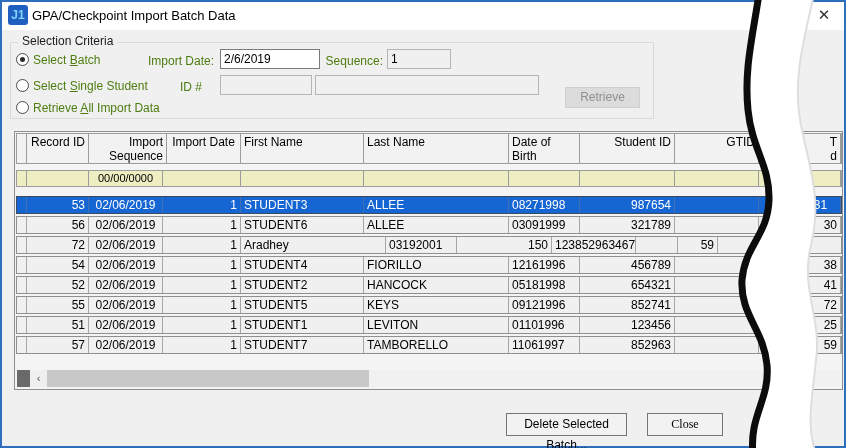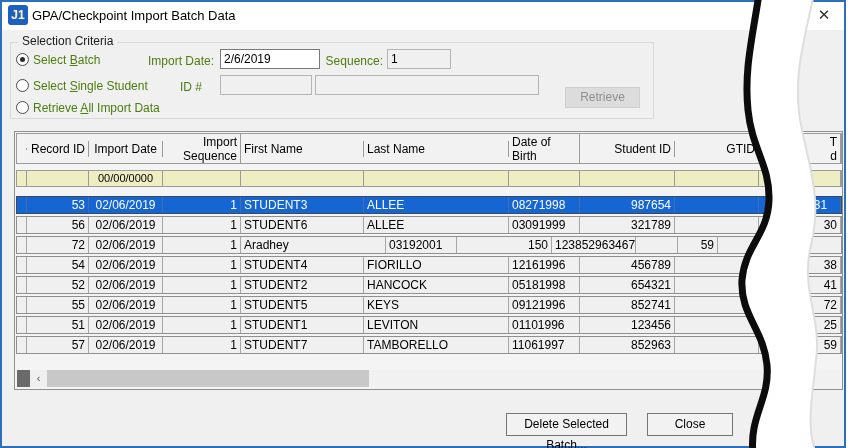--- a/index.html
+++ b/index.html
@@ -3,21 +3,21 @@
 <meta charset="utf-8">
 <style>
   html,body{margin:0;padding:0;background:#ffffff;}
   *{box-sizing:border-box;font-family:"Liberation Sans",sans-serif;}
   .canvas{position:relative;width:850px;height:448px;background:#fff;overflow:hidden;}
   .window{position:absolute;left:0;top:0;width:846px;height:448px;
           border:2px solid #2d6fbd;background:#f0f0f0;}
   
   .titlebar{position:absolute;left:0;top:0;width:100%;height:28px;background:#ffffff;}
   .appicon{position:absolute;left:6px;top:3px;width:20px;height:20px;background:#1e5fbf;
-           border-radius:3px;color:#fef9c3;font-weight:bold;font-size:12px;line-height:20px;
+           border-radius:3px;color:#7dd3fc;font-weight:bold;font-size:12px;line-height:20px;
            text-align:center;}
   .title{position:absolute;left:30px;top:6px;font-size:13px;color:#000;white-space:nowrap;}
   .closex{position:absolute;left:812px;top:4px;width:24px;height:22px;text-align:center;
           font-size:15px;line-height:22px;color:#333;cursor:default;}
   
   .groupbox{position:absolute;left:8px;top:40px;width:644px;height:77px;
             border:1px solid #d9d9d9;}
   .legend{position:absolute;left:16px;top:32px;font-size:12px;color:#1b1b1b;
           background:#f0f0f0;padding:0 4px;}
   .lbl{position:absolute;font-size:12px;color:#4d7c0f;white-space:nowrap;}
@@ -29,21 +29,21 @@
   .field{position:absolute;height:20px;font-size:12px;padding:2px 3px;white-space:nowrap;}
   .field.enabled{background:#fff;border:1px solid #7a7a7a;color:#000;}
   .field.disabled{background:#f0f0f0;border:1px solid #b5b5b5;color:#000;}
   .btn{position:absolute;font-size:12px;text-align:center;cursor:default;}
   .btn.gray{background:#dcdcdc;border:1px solid #cfcfcf;color:#8f8f8f;}
   .btn.normal{background:#f2f2f2;border:1px solid #757575;color:#000;}
   
   .gridpanel{position:absolute;left:12px;top:129px;width:829px;height:259px;
              border:1px solid #8f8f8f;background:#f4f4f4;overflow:hidden;}
   .ghead{position:absolute;left:1px;top:1px;display:flex;border:1px solid #9b9b9b;
-         background:#f2f2f2;height:31px;align-items:center;}
+         background:#f2f2f2;height:31px;}
   .hcell{border-right:1px solid #9b9b9b;padding:1px 3px;font-size:12px;color:#000;
          white-space:pre-line;overflow:hidden;line-height:14px;}
   .gfilter{position:absolute;left:1px;top:38px;display:flex;border:1px solid #9b9b9b;
            height:17px;background:#eeeec2;}
   .fcell{border-right:1px solid #9b9b9b;font-size:11px;line-height:15px;color:#000;
          background:#eeeec2;text-align:center;overflow:hidden;}
   .growz{position:absolute;left:1px;top:64px;}
   .grow{display:flex;height:18px;border:1px solid #8f8f8f;background:#f0f0f0;
         margin-bottom:2px;}
   .grow.selected{background:#1565d2;border-color:#3c4a5e;}
@@ -94,23 +94,23 @@
 
     <span class="radio" id="radio2" style="left:14px;top:99px;"></span>
     <span class="lbl" style="left:31px;top:99px;"><span>Retrieve </span><span class="mn">A</span><span>ll Import Data</span></span>
 
     <div class="btn gray" style="left:563px;top:85px;width:75px;height:21px;line-height:19px;">Retrieve</div>
 
     <div class="gridpanel">
       <div class="ghead" id="ghead">
           <div class="hcell" style="width: 10px; flex: 0 0 10px; text-align: left;"></div>
           <div class="hcell" style="width: 62px; flex: 0 0 62px; text-align: right;">Record ID</div>
-          <div class="hcell" style="width: 74px; flex: 0 0 74px; text-align: center;">Import Date</div>
           <div class="hcell" style="width: 78px; flex: 0 0 78px; text-align: right;">Import
 Sequence</div>
+          <div class="hcell" style="width: 74px; flex: 0 0 74px; text-align: center;">Import Date</div>
           <div class="hcell" style="width: 123px; flex: 0 0 123px; text-align: left;">First Name</div>
           <div class="hcell" style="width: 145px; flex: 0 0 145px; text-align: left;">Last Name</div>
           <div class="hcell" style="width: 71px; flex: 0 0 71px; text-align: left;">Date of Birth</div>
           <div class="hcell" style="width: 95px; flex: 0 0 95px; text-align: right;">Student ID</div>
           <div class="hcell" style="width: 84px; flex: 0 0 84px; text-align: right;">GTID</div>
           <div class="hcell" style="width: 42px; flex: 0 0 42px; text-align: left;">H</div>
           <div class="hcell" style="width: 40px; flex: 0 0 40px; text-align: right;">T
 d</div>
         </div>
       <div class="gfilter" id="gfilter">
@@ -234,21 +234,21 @@
       <div class="hscroll">
         <div class="sbcorner"></div>
         <div class="sbbtn">‹</div>
         <div class="sbtrack">
           <div class="sbthumb"></div>
         </div>
       </div>
     </div>
 
     <div class="btn normal footerbtn" style="left:504px;top:411px;width:121px;">Delete Selected Batch...</div>
-    <div class="btn normal footerbtn" style="left:645px;top:411px;width:86px;">Close</div>
+    <div class="btn normal footerbtn" style="left:645px;top:411px;width:76px;font-family:Liberation Serif, serif;">Close</div>
   </div>
 
   <div class="closex">✕</div>
 
   <svg class="tear" width="850" height="448" viewBox="0 0 850 448">
     <path fill="#ffffff" d="M759,-6 C752,40 744,70 748,110 C752,150 770,165 769,200
       C768,235 745,245 742,280 C740,315 764,330 767,365 C770,400 749,415 753,454
       L816,454 C806,425 812,400 816,360 C822,318 800,290 811,245
       C822,200 810,170 801,125 C792,80 804,40 814,-6 Z"></path>
     <path fill="none" stroke="#dedede" stroke-width="2" d="M814,-6 C804,40 792,80 801,125

